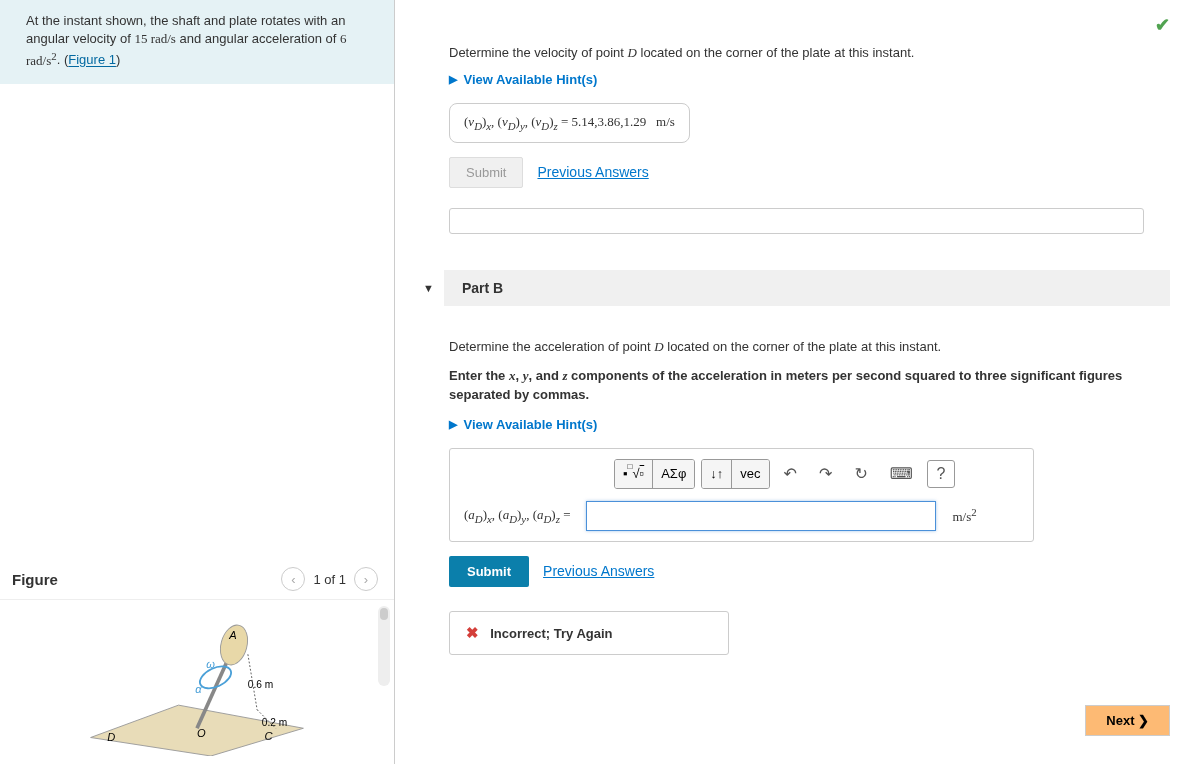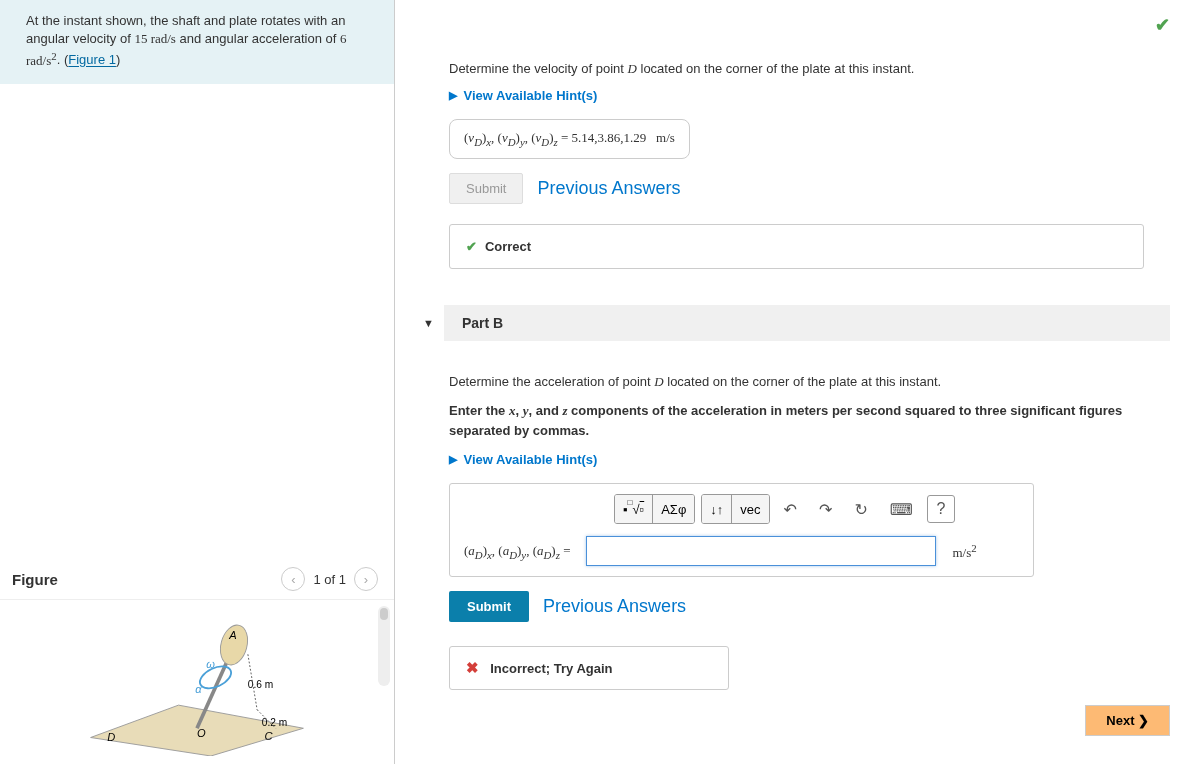--- a/index.html
+++ b/index.html
@@ -24,21 +24,21 @@
 .part-header { background: #f0f0f0; padding: 10px 18px; font-weight: bold; font-size: 14px; }
 .question-text { margin: 14px 0 10px; line-height: 1.4; }
 .instruction { font-weight: bold; margin-bottom: 12px; line-height: 1.5; }
 .hints-link { color: #0077cc; font-weight: bold; font-size: 13px; cursor: pointer; display: flex; align-items: center; margin-bottom: 16px; }
 .hints-link .tri { color: #0077cc; margin-right: 6px; font-size: 11px; }
 .answer-display { border: 1px solid #ccc; border-radius: 8px; padding: 10px 14px; display: inline-block; font-family: Georgia, serif; margin-bottom: 14px; }
 .answer-display i { font-style: italic; }
 .submit-row { display: flex; align-items: center; gap: 14px; margin-bottom: 20px; }
 .btn-submit-disabled { background: #f0f0f0; color: #999; border: 1px solid #ddd; padding: 7px 16px; border-radius: 2px; font-size: 13px; }
 .btn-submit { background: #0b7fab; color: #fff; border: none; padding: 8px 18px; border-radius: 2px; font-size: 13px; font-weight: bold; cursor: pointer; }
-.prev-link { color: #0077cc; cursor: pointer; font-size: 18px; text-align: center; }
+.prev-link { color: #0077cc; text-decoration: underline; cursor: pointer; font-size: 14px; text-align: center; }
 .feedback-box { border: 1px solid #ccc; border-radius: 3px; padding: 12px 16px; line-height: 1.5; }
 .feedback-box.correct .fb-title { color: #333; font-weight: bold; }
 .check-icon { color: #51a351; font-weight: bold; margin-right: 8px; }
 .cross-icon { color: #d43f3a; font-weight: bold; margin-right: 8px; font-size: 15px; }
 .top-check { position: absolute; top: 14px; right: 30px; color: #51a351; font-size: 18px; font-weight: bold; }
 
 .entry-area { border: 1px solid #ccc; border-radius: 3px; padding: 10px 14px; margin-bottom: 14px; display: inline-block; min-width: 585px; }
 .toolbar { display: flex; align-items: center; gap: 6px; margin-bottom: 12px; margin-left: 150px; }
 .tool-btn { border: 1px solid #999; border-radius: 3px; padding: 4px 8px; font-size: 13px; background: #f5f5f5; cursor: pointer; display: flex; align-items: center; justify-content: center; min-width: 30px; height: 28px; }
 .tool-group { display: flex; border: 1px solid #999; border-radius: 3px; overflow: hidden; }
@@ -91,37 +91,36 @@
         <text x="185" y="140" font-size="12" font-style="italic">O</text>
         <line x1="240" y1="50" x2="250" y2="110" stroke="#555" stroke-dasharray="2,2"></line>
         <line x1="250" y1="110" x2="270" y2="130" stroke="#555" stroke-dasharray="2,2"></line>
       </svg>
     </div>
   </div>
 
   <div class="right-panel">
     <span class="top-check">✔</span>
 
-    <div class="part-content" style="margin-left:14px; padding-top:30px;margin-top:16px;">
+    <div class="part-content" style="margin-left:14px; padding-top:30px;">
       <div class="question-text">
         Determine the velocity of point <span class="em-it">D</span> located on the corner of the plate at this instant.
       </div>
       <div class="hints-link">
         <span class="tri">▶</span>
         <span>View Available Hint(s)</span>
       </div>
       <div class="answer-display">
         (<i>v<sub>D</sub></i>)<i><sub>x</sub></i>, (<i>v<sub>D</sub></i>)<i><sub>y</sub></i>, (<i>v<sub>D</sub></i>)<i><sub>z</sub></i> = <span>5.14,3.86,1.29</span>&nbsp;&nbsp;<span class="rm"> m/s</span>
       </div>
       <div class="submit-row">
         <button class="btn-submit-disabled">Submit</button>
         <a class="prev-link">Previous Answers</a>
       </div>
       <div class="feedback-box correct">
-        <div><span class="check-icon">✔</span><span class="fb-title">Correct</span></div>
       </div>
     </div>
 
     <div class="section-gap"></div>
 
     <div class="part-b-wrapper">
       <div class="part-b-header-row" style="align-items:center;">
         <span class="tri-down">▼</span>
         <div class="part-header" style="flex:1;">Part B</div>
       </div>

